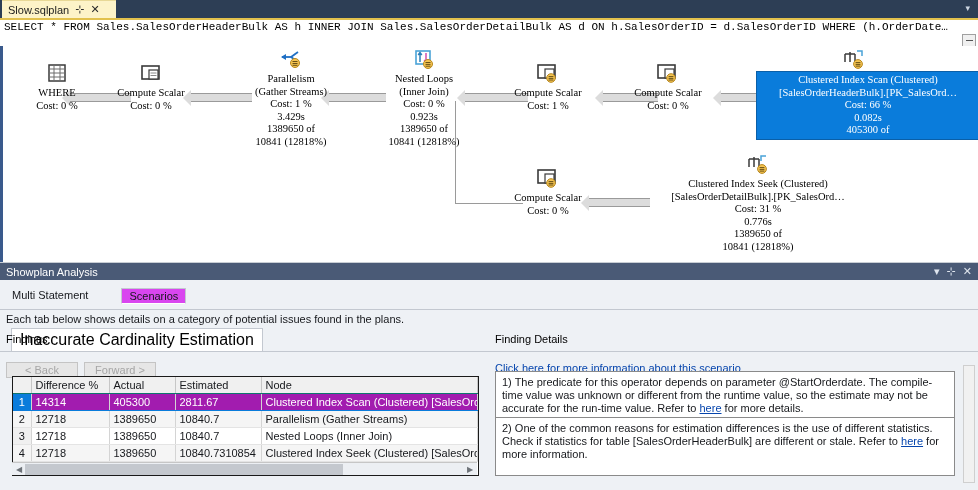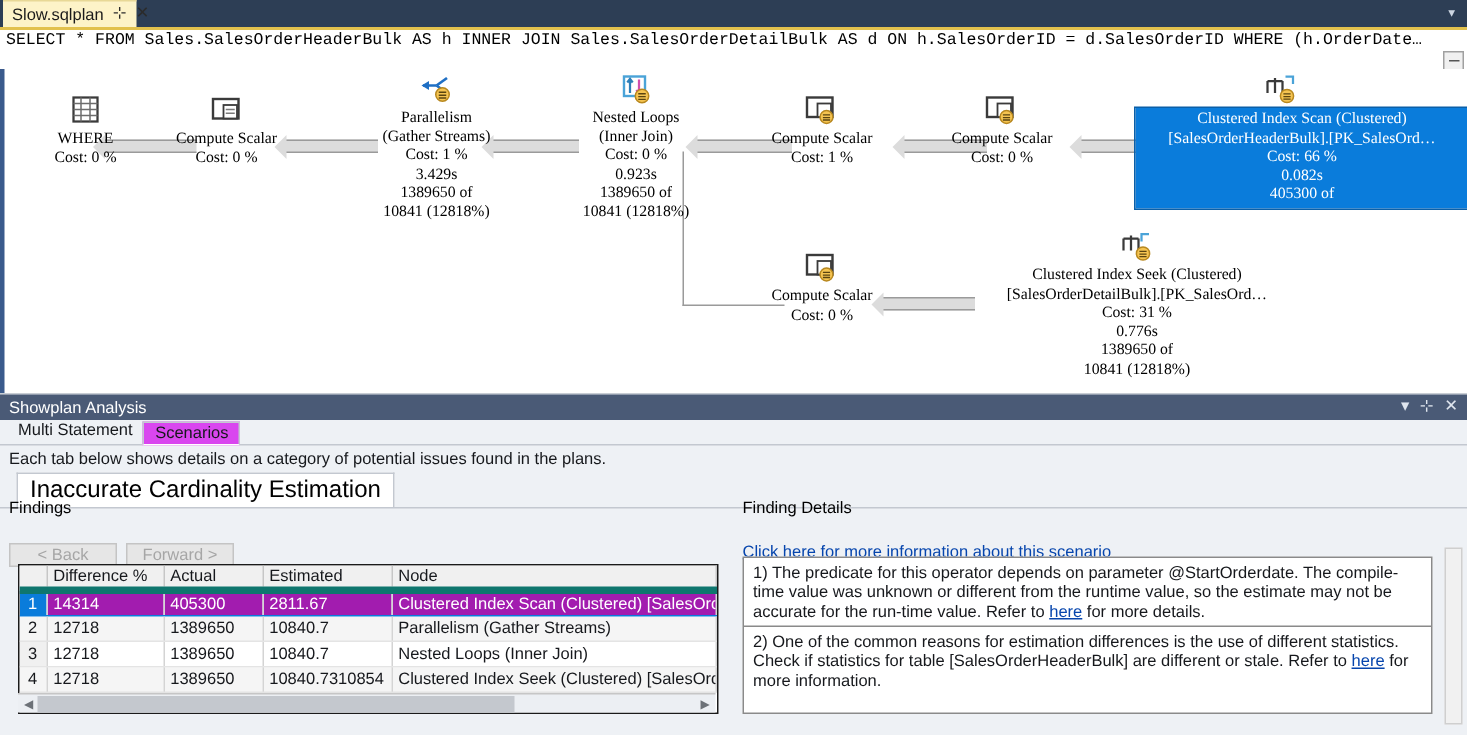--- a/index.html
+++ b/index.html
@@ -82,22 +82,22 @@
     background:#eef1f5; border-top:1px solid #c8cdd4;
   }
   .dock-title {
     height:17px; background:#4a5a76; color:#ffffff;
     display:flex; align-items:center; padding-left:6px; font-size:11px;
   }
   .dock-btns { position:absolute; right:6px; top:1px; display:flex; gap:7px;
                color:#dfe5ee; font-size:11px; }
   .dock-btns span { cursor:pointer; line-height:15px; }
 
-  .maintabs { height:17px; background:#eef1f5; display:flex; align-items:flex-start;
-              padding-left:5px; border-bottom:1px solid #c3c8d0; }
+  .maintabs { height:30px; background:#eef1f5; display:flex; align-items:center;
+              padding-left:5px; border-bottom:1px solid #c3c8d0;gap:26px; }
   .mtab { font-size:11px; padding:1px 7px 1px 7px; cursor:pointer; color:#16181c; }
   .mtab.active { background:#d946ef; border:1px solid #c3c8d0; border-bottom:1px solid #ffffff;
                  position:relative; top:1px; }
 
   .dock-desc { font-size:11px; padding:3px 0 3px 6px; color:#16181c; }
 
   .subtabs { padding-left:11px; display:flex; border-bottom:1px solid #c3c8d0; }
   .stab { font-size:16px; background:#ffffff; border:1px solid #c3c8d0; border-bottom:none;
           padding:2px 8px; cursor:pointer; }
 
@@ -109,21 +109,21 @@
 
   .navbtns { display:flex; gap:6px; margin-bottom:4px; }
   .navbtn { width:72px; height:16px; background:#e6e6e6; border:1px solid #c4c4c4;
             color:#a6a6a6; font-size:11px; display:flex; align-items:center;
             justify-content:center; cursor:default; }
 
   .grid { position:absolute; left:12px; top:47px; width:467px; height:100px;
           border:1px solid #1a1a1a; background:#fff; overflow:hidden; }
   table.g { border-collapse:collapse; width:100%; font-size:11px; table-layout:fixed; }
   table.g th {
-    background:#f0f0f0; border-right:1px solid #c6c6c6; border-bottom:5px solid #0f766e;
+    background:#f0f0f0; border-right:1px solid #c6c6c6; border-bottom:1px solid #0f766e;
     font-weight:normal; text-align:left; padding:1px 4px; height:16px; color:#16181c;
   }
   table.g td {
     border-right:1px solid #d4d4d4; border-bottom:1px solid #e4e4e4;
     padding:1px 4px; height:17px; white-space:nowrap; overflow:hidden; color:#16181c;
   }
   table.g tr.alt td { background:#f5f5f5; }
   table.g tr.selrow td { background:#a21caf; color:#fff; border-bottom-color:#0a7cdb; }
   .c-idx { width:16px; text-align:center; background:#f0f0f0; }
   table.g tr.selrow td.c-idx { background:#0a7cdb; color:#fff; }
@@ -144,21 +144,21 @@
   .dpara + .dpara { border-top:1px solid #8a8a8a; }
   .vsb-right { position:absolute; right:3px; top:36px; width:12px; height:118px;
                background:#f1f1f1; border:1px solid #cfcfcf; }
 </style>
 </head>
 <body>
 
 <div class="app">
 
   <div class="tabstrip">
-    <div class="tab" id="doctab" style="width: 89px;">
+    <div class="tab" id="doctab" style="width: 114px;">
       <span class="tab-label">Slow.sqlplan</span>
       <span class="tab-pin">⊹</span>
       <span class="tab-close">✕</span>
     </div>
     <span class="tabstrip-caret">▾</span>
   </div>
 
   <div class="queryhdr">
     <div>SELECT * FROM Sales.SalesOrderHeaderBulk AS h INNER JOIN Sales.SalesOrderDetailBulk AS d ON h.SalesOrderID = d.SalesOrderID WHERE (h.OrderDate…</div>
     <div class="hdr-scrollbtn"></div>

